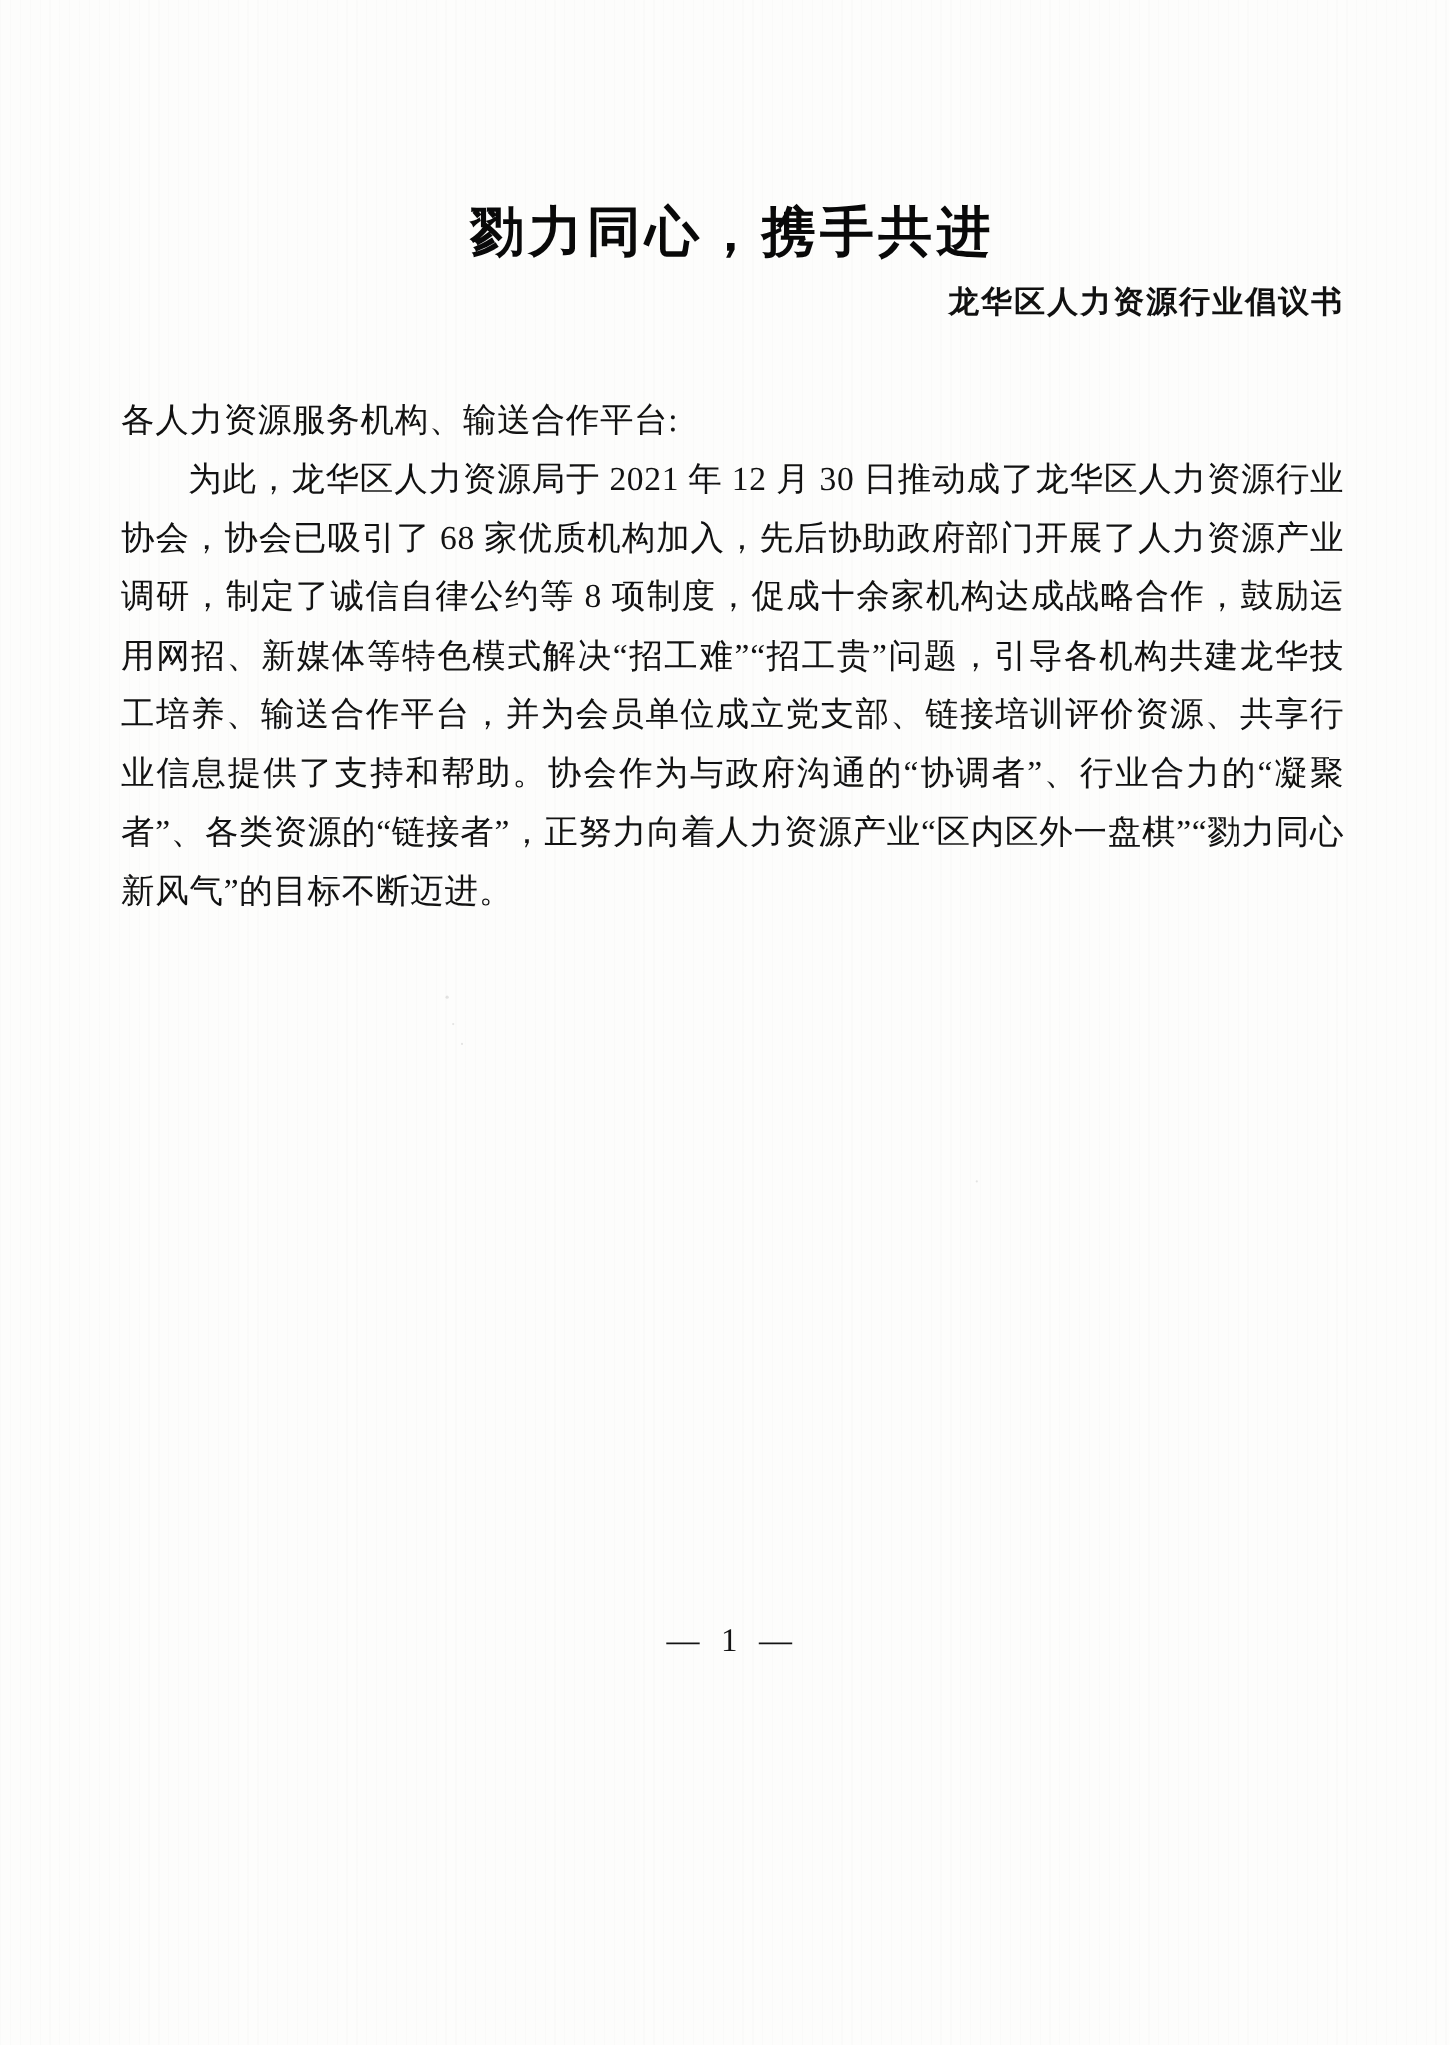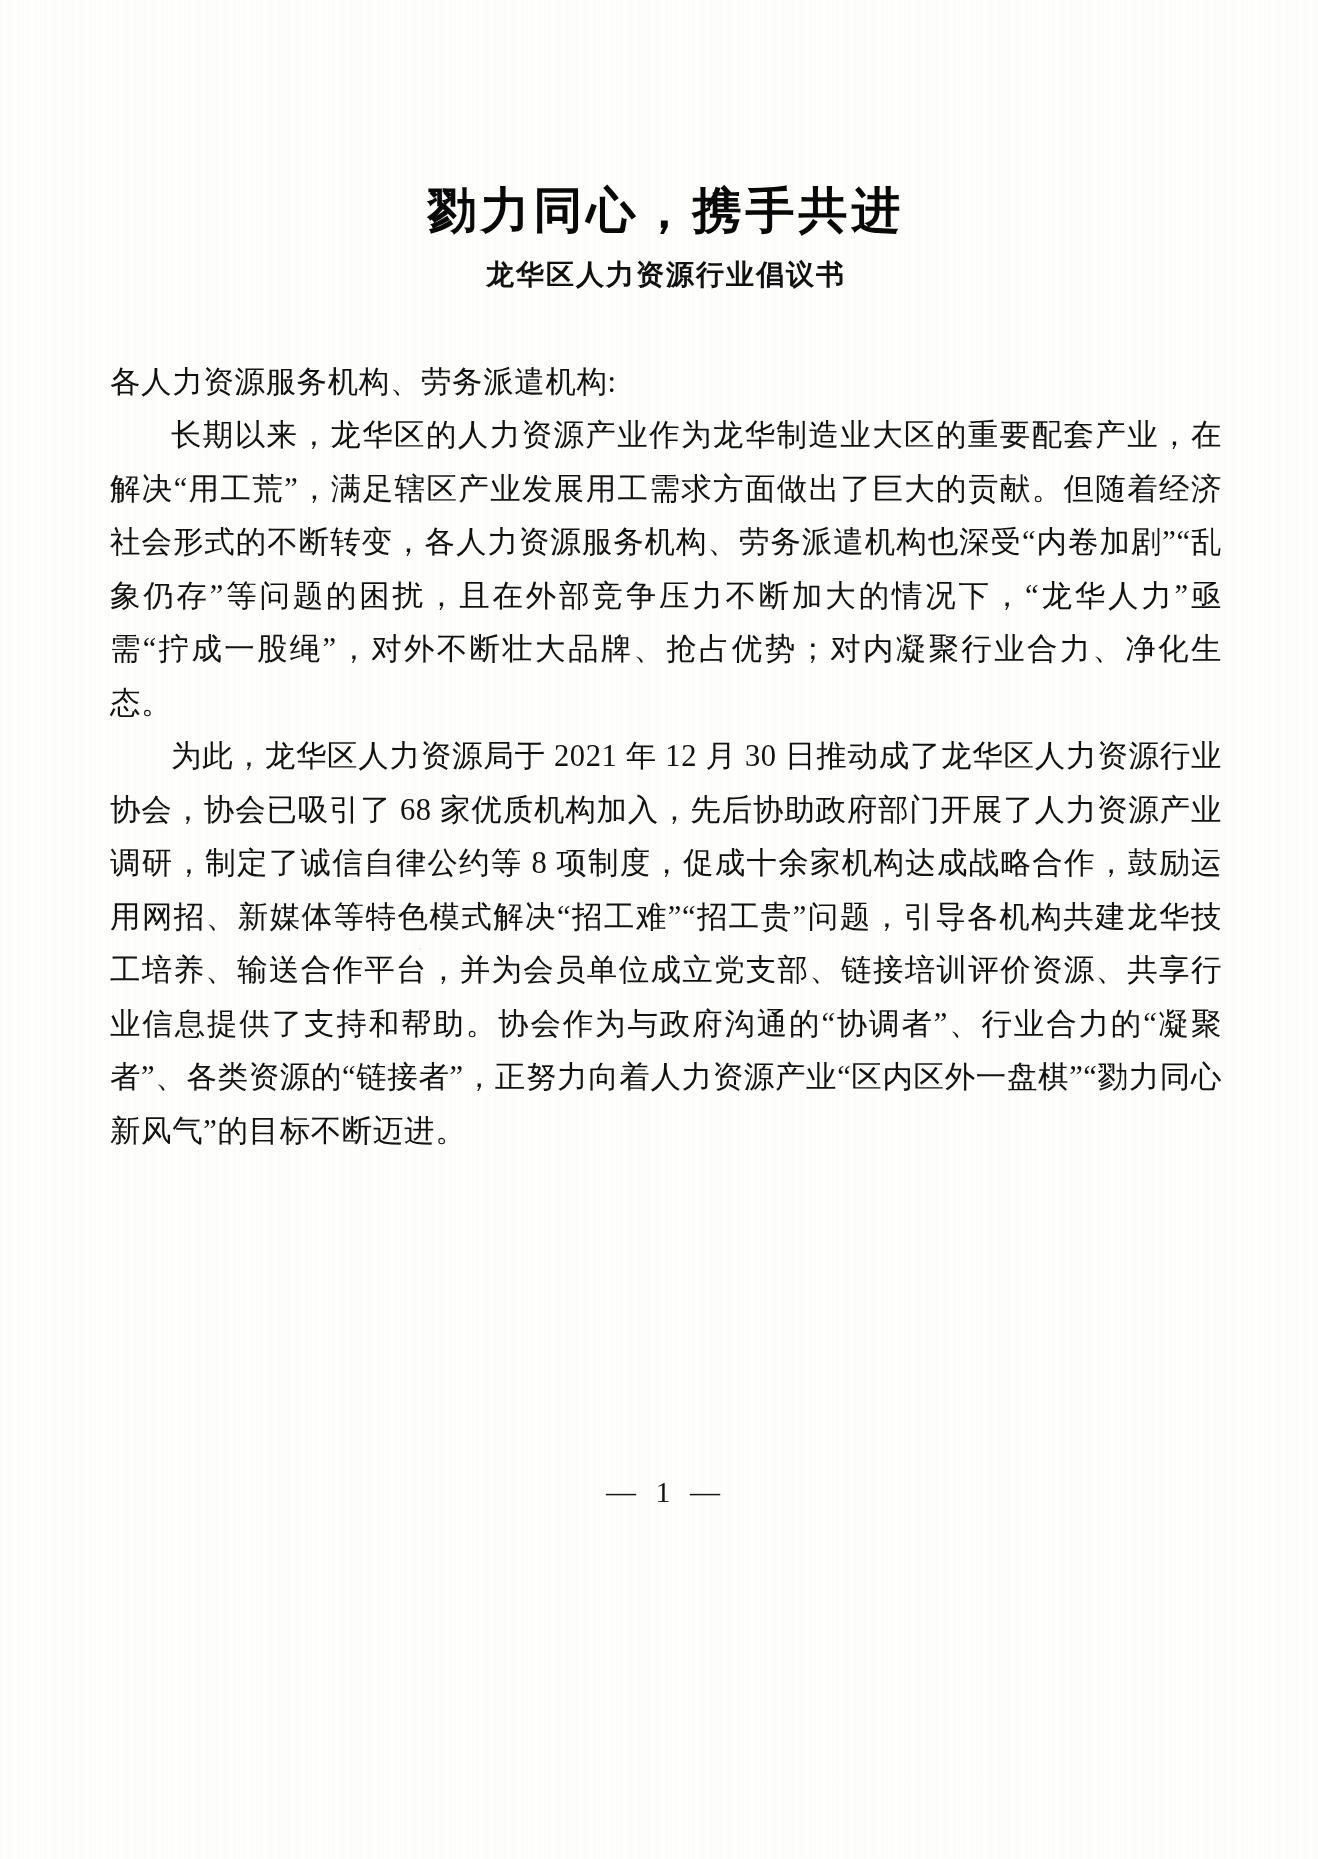--- a/index.html
+++ b/index.html
@@ -55,20 +55,21 @@
     color: #090909;
     text-rendering: geometricPrecision;
   }
   .doc-subtitle {
     margin-top: 16px;
     font-family: "Liberation Serif", "DejaVu Serif", serif;
     font-weight: 700;
     font-size: 28px;
     letter-spacing: 2px;
     color: #111111;
+    text-align: right;
   }
 
   
   .body-text {
     margin-top: 62px;
     font-family: "Liberation Serif", "DejaVu Serif", serif;
     font-size: 30.5px;
     line-height: 53.5px;
     color: #121212;
     text-align: justify;
@@ -118,22 +119,21 @@
 
 <div class="page">
   <div class="sheet">
 
     <div class="title-block">
       <div class="doc-title">勠力同心，携手共进</div>
       <div class="doc-subtitle">龙华区人力资源行业倡议书</div>
     </div>
 
     <div class="body-text">
-      <p class="salutation">各人力资源服务机构、劳务派遣机构:</p>
-      <p class="indent">长期以来，龙华区的人力资源产业作为龙华制造业大区的重要配套产业，在解决“用工荒”，满足辖区产业发展用工需求方面做出了巨大的贡献。但随着经济社会形式的不断转变，各人力资源服务机构、劳务派遣机构也深受“内卷加剧”“乱象仍存”等问题的困扰，且在外部竞争压力不断加大的情况下，“龙华人力”亟需“拧成一股绳”，对外不断壮大品牌、抢占优势；对内凝聚行业合力、净化生态。</p>
+      <p class="salutation">各人力资源服务机构、输送合作平台:</p>
       <p class="indent">为此，龙华区人力资源局于 2021 年 12 月 30 日推动成了龙华区人力资源行业协会，协会已吸引了 68 家优质机构加入，先后协助政府部门开展了人力资源产业调研，制定了诚信自律公约等 8 项制度，促成十余家机构达成战略合作，鼓励运用网招、新媒体等特色模式解决“招工难”“招工贵”问题，引导各机构共建龙华技工培养、输送合作平台，并为会员单位成立党支部、链接培训评价资源、共享行业信息提供了支持和帮助。协会作为与政府沟通的“协调者”、行业合力的“凝聚者”、各类资源的“链接者”，正努力向着人力资源产业“区内区外一盘棋”“勠力同心新风气”的目标不断迈进。</p>
     </div>
 
     <div class="page-number">— 1 —</div>
 
     <span class="speck" style="left:398px; top:905px; width:3px; height:3px;"></span>
     <span class="speck" style="left:412px; top:948px; width:2px; height:2px;"></span>
     <span class="speck" style="left:404px; top:930px; width:2px; height:2px;"></span>
     <span class="speck" style="left:880px; top:1073px; width:2px; height:2px;"></span>
   </div>

